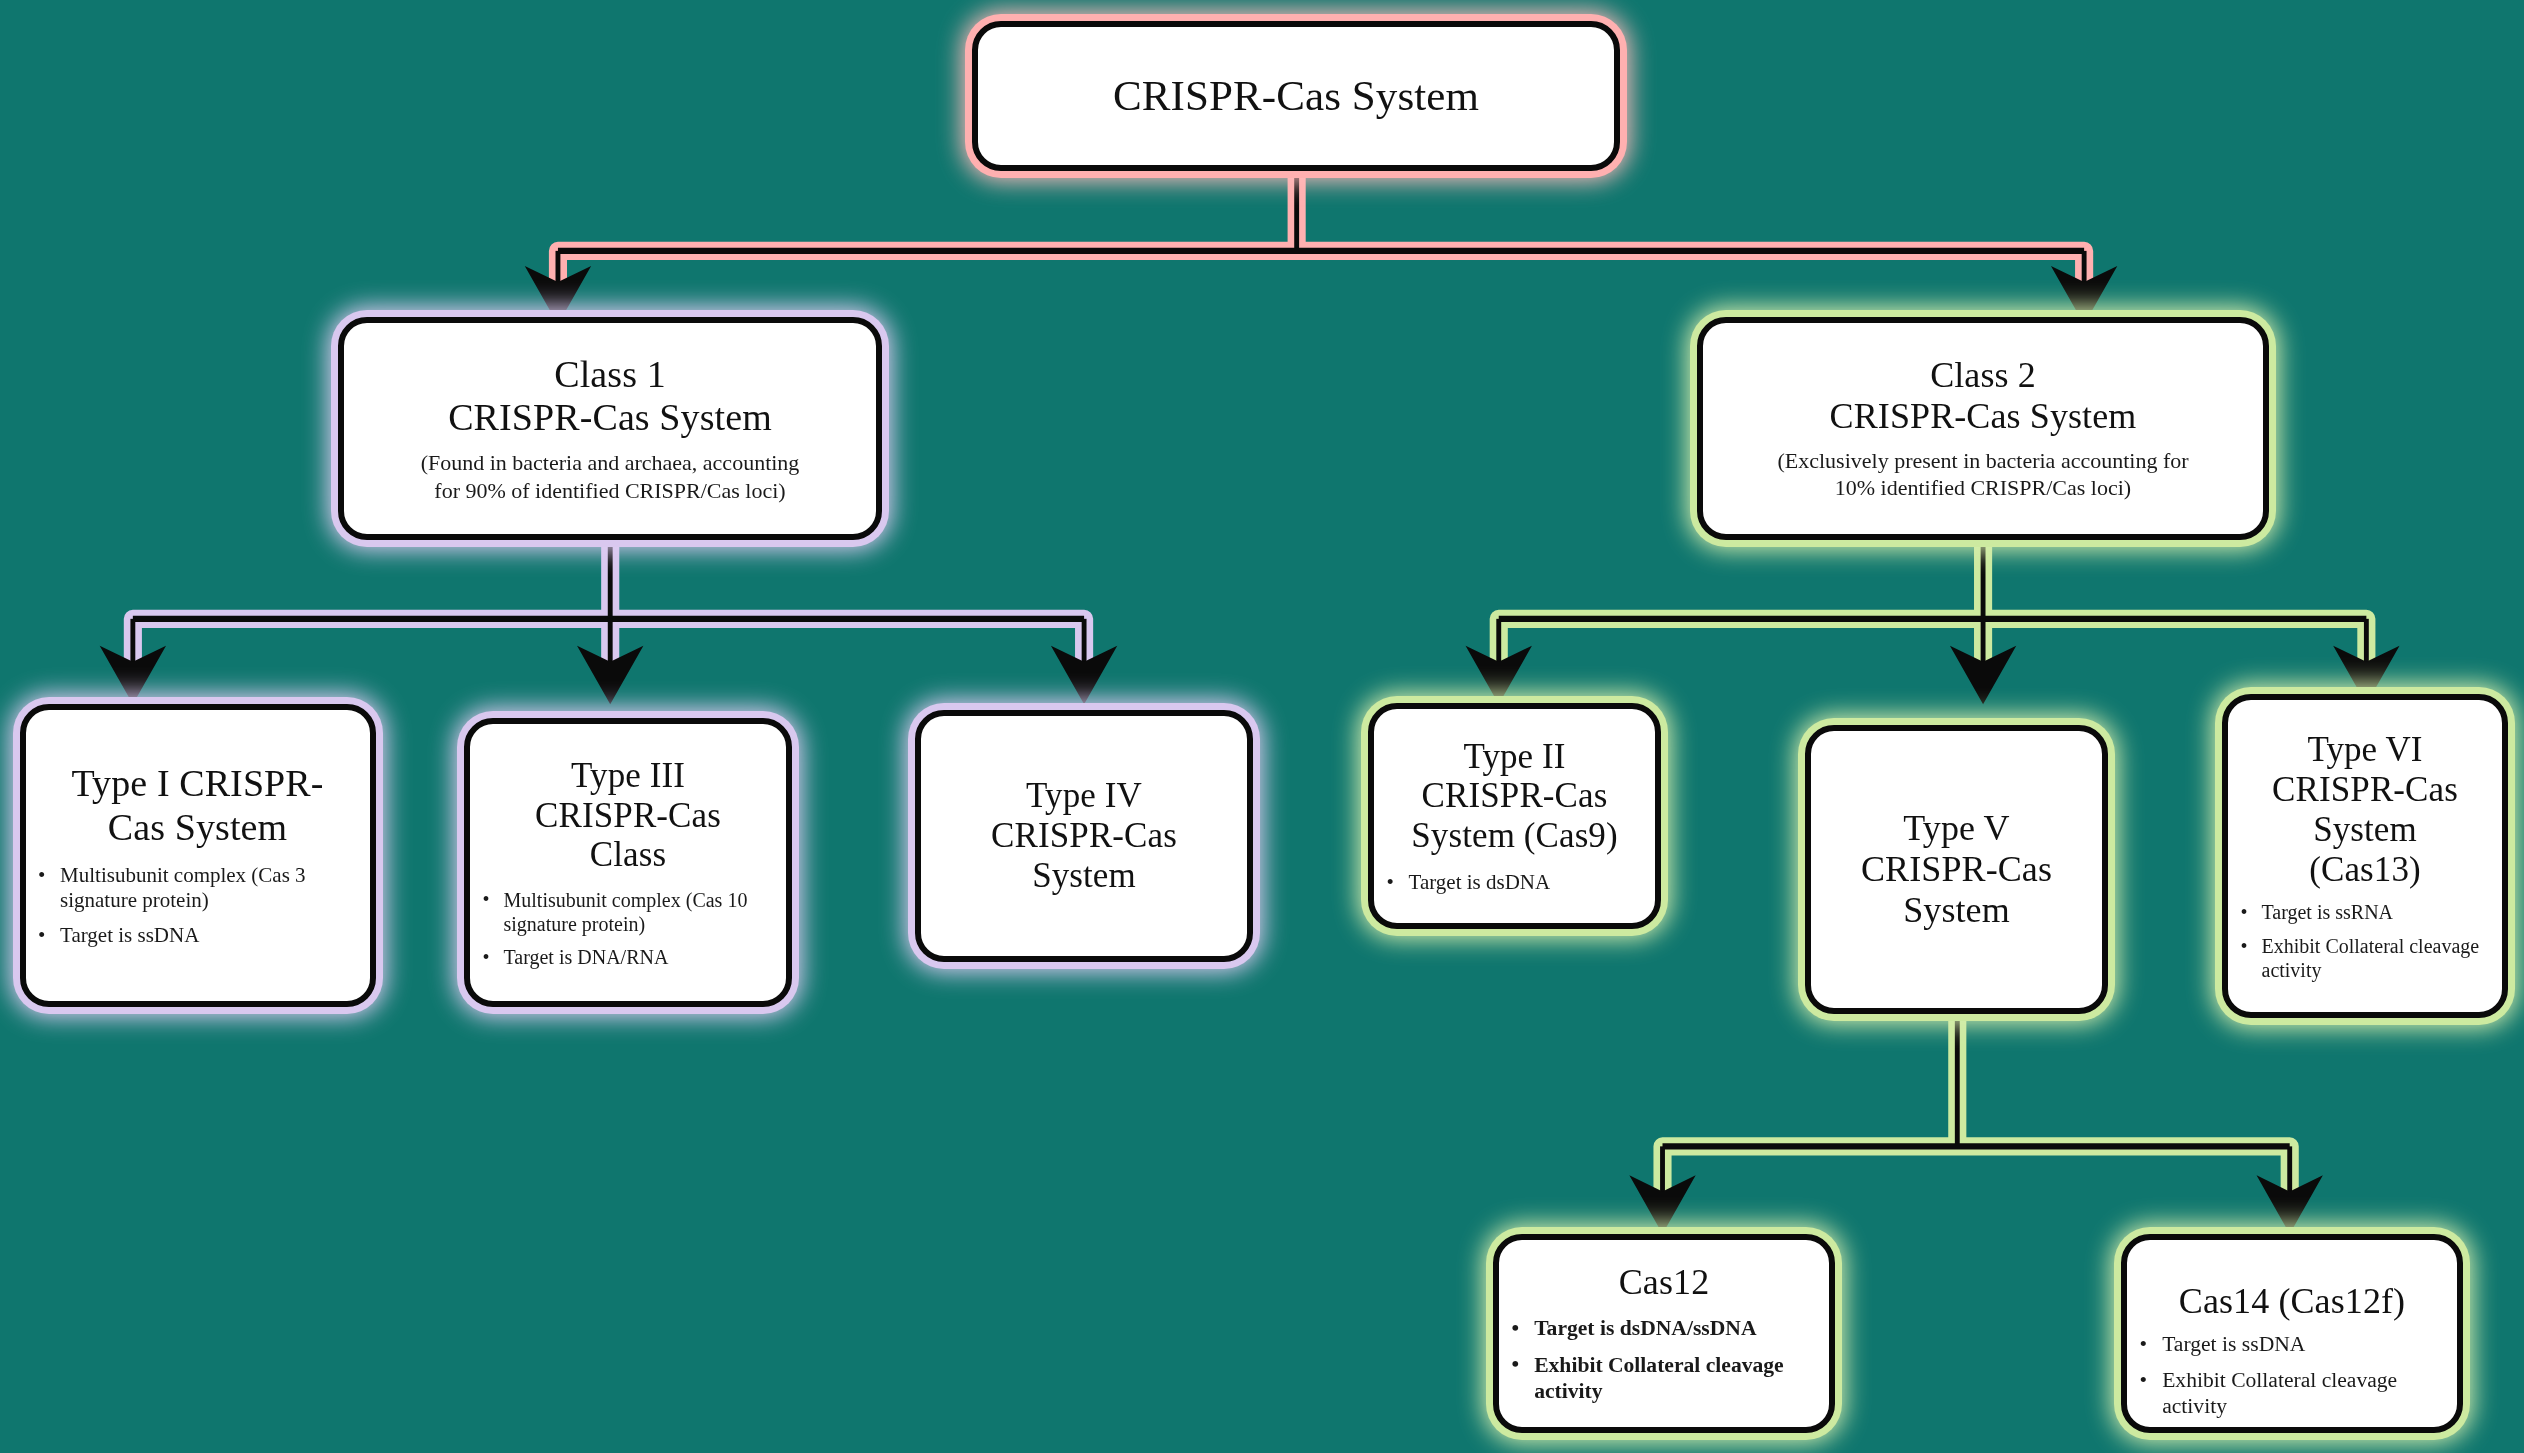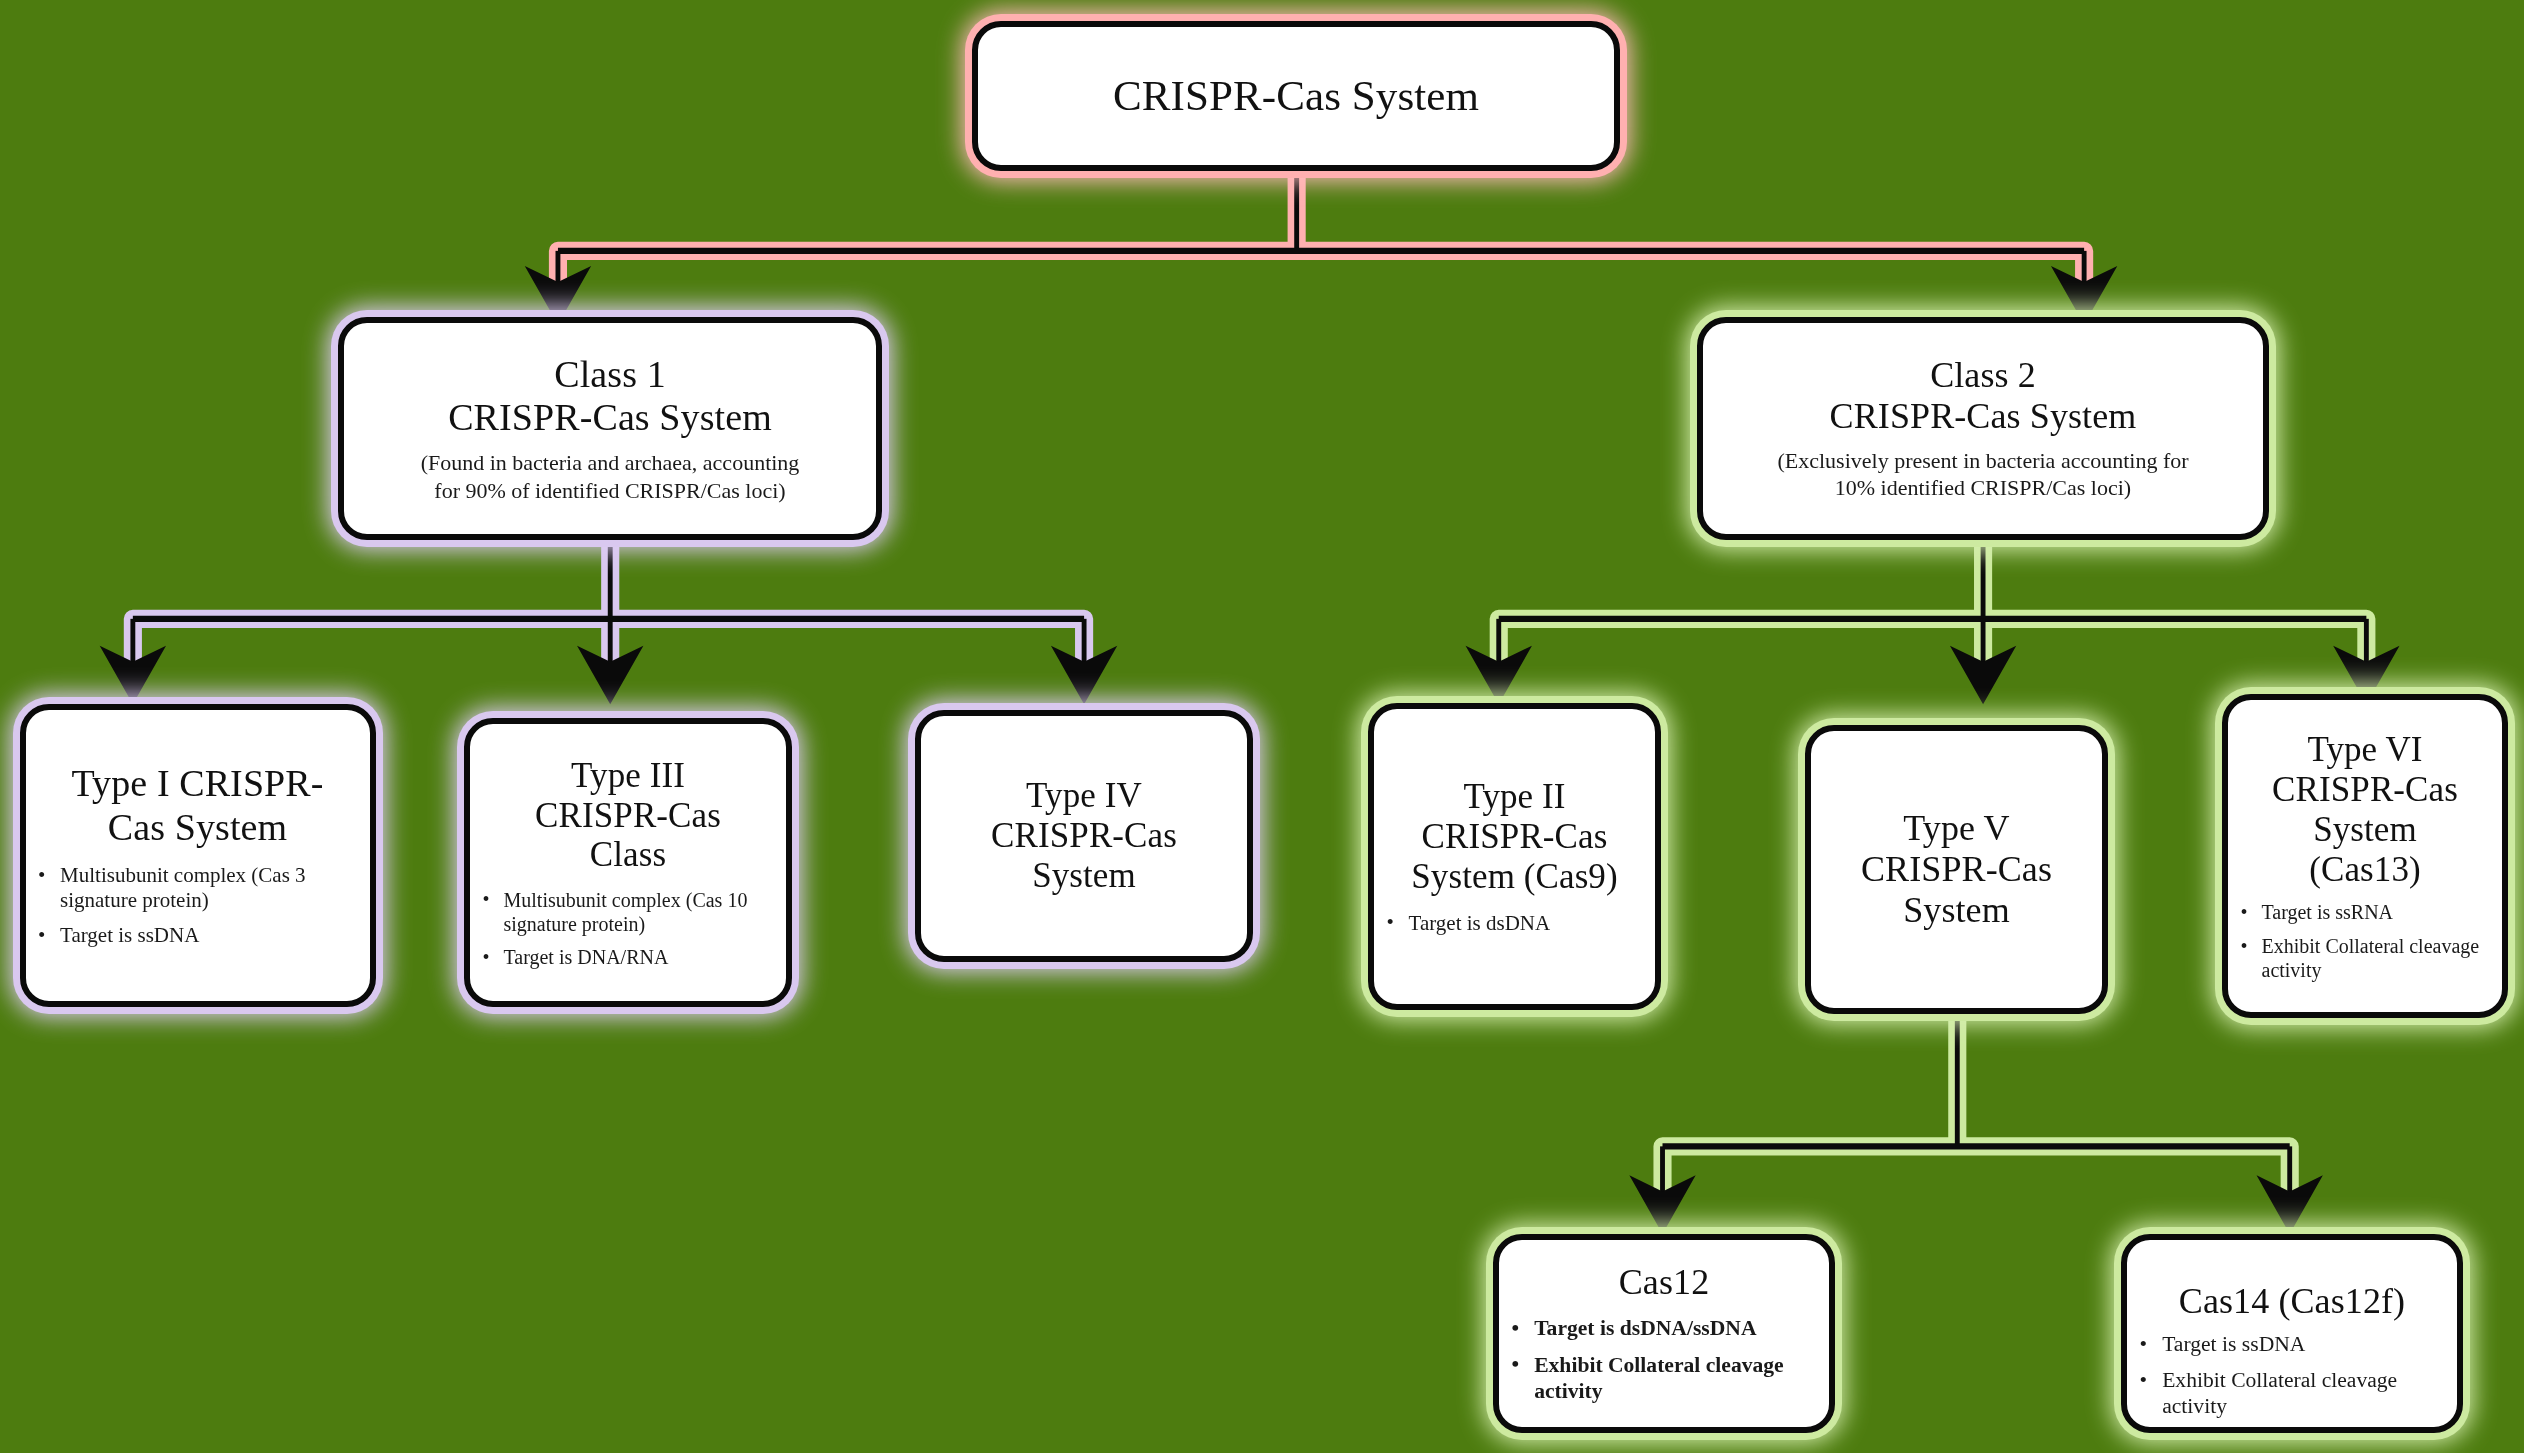--- a/index.html
+++ b/index.html
@@ -3,21 +3,21 @@
 <meta charset="utf-8">
 <title>CRISPR-Cas System Classification</title>
 <style>
   html,body{margin:0;padding:0;background:#ffffff;}
   body{font-family:"Liberation Serif", serif;color:#000;}
 
   #canvas{
     position:relative;
     width:2525px;
     height:1453px;
-    background:#4d7c0f;
+    background:#0f766e;
     overflow:hidden;
   }
 
   #wires{
     position:absolute;
     left:0;top:0;
     width:2525px;height:1453px;
     pointer-events:none;
   }
 
@@ -95,21 +95,21 @@
   #n-type1 .bullets{font-size:21px; margin-top:14px;}
 
   #n-type3     {left:464px;  top:718px; width:328px;  height:289px;}
   #n-type3 .title{font-size:35px;}
   #n-type3 .bullets{font-size:20px; margin-top:12.5px;}
 
   #n-type4     {left:915px; top:710px; width:338px;  height:252px;}
   #n-type4 .title{font-size:35px;}
   #n-type4 .bullets{font-size:20px; margin-top:12.5px;}
 
-  #n-type2     {left:1368px; top:703px; width:293px;  height:307px;}
+  #n-type2     {left:1368px; top:703px; width:293px;  height:226px;}
   #n-type2 .title{font-size:35px;}
   #n-type2 .bullets{font-size:21px; margin-top:14px;}
 
   #n-type5     {left:1805px; top:725px; width:303px;  height:289px;}
   #n-type5 .title{font-size:36px;}
 
   #n-type6     {left:2222px; top:694px;  width:286px;  height:324px;}
   #n-type6 .title{font-size:35px;}
   #n-type6 .bullets{font-size:20px; margin-top:11px;}
 

